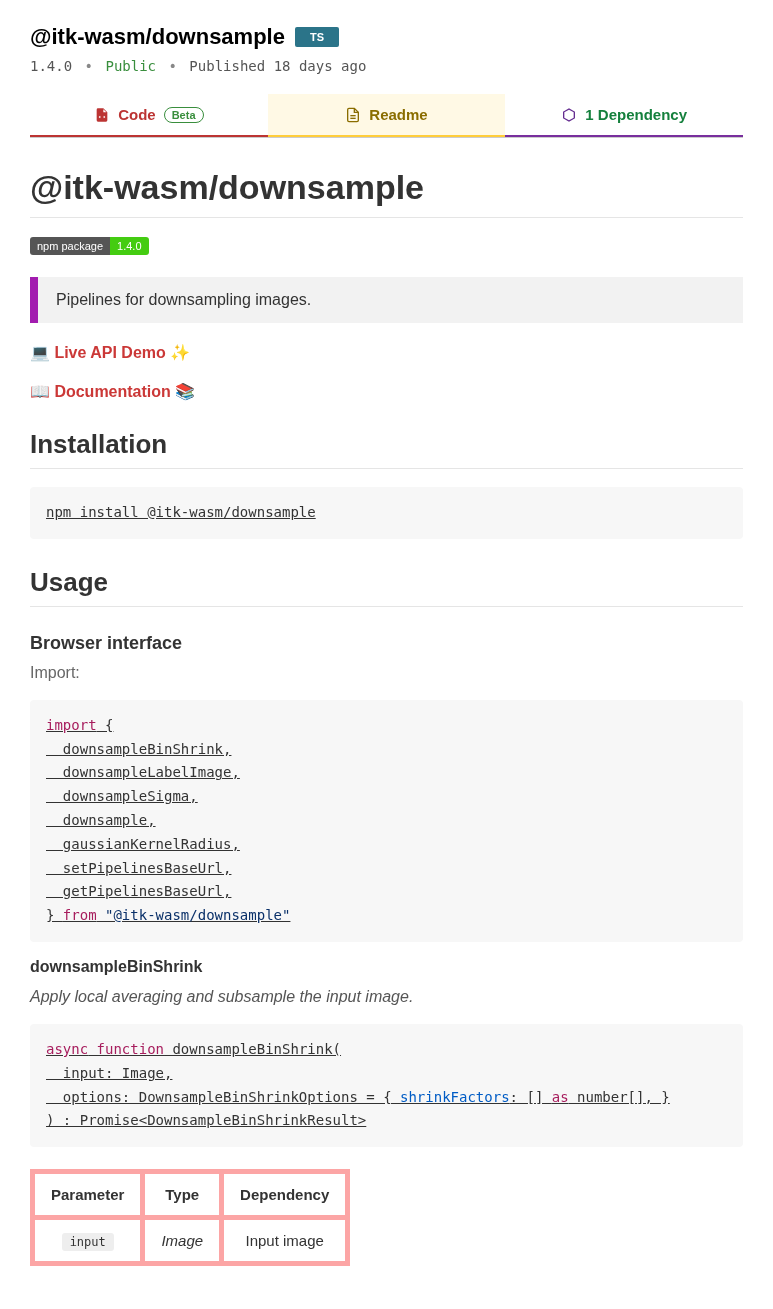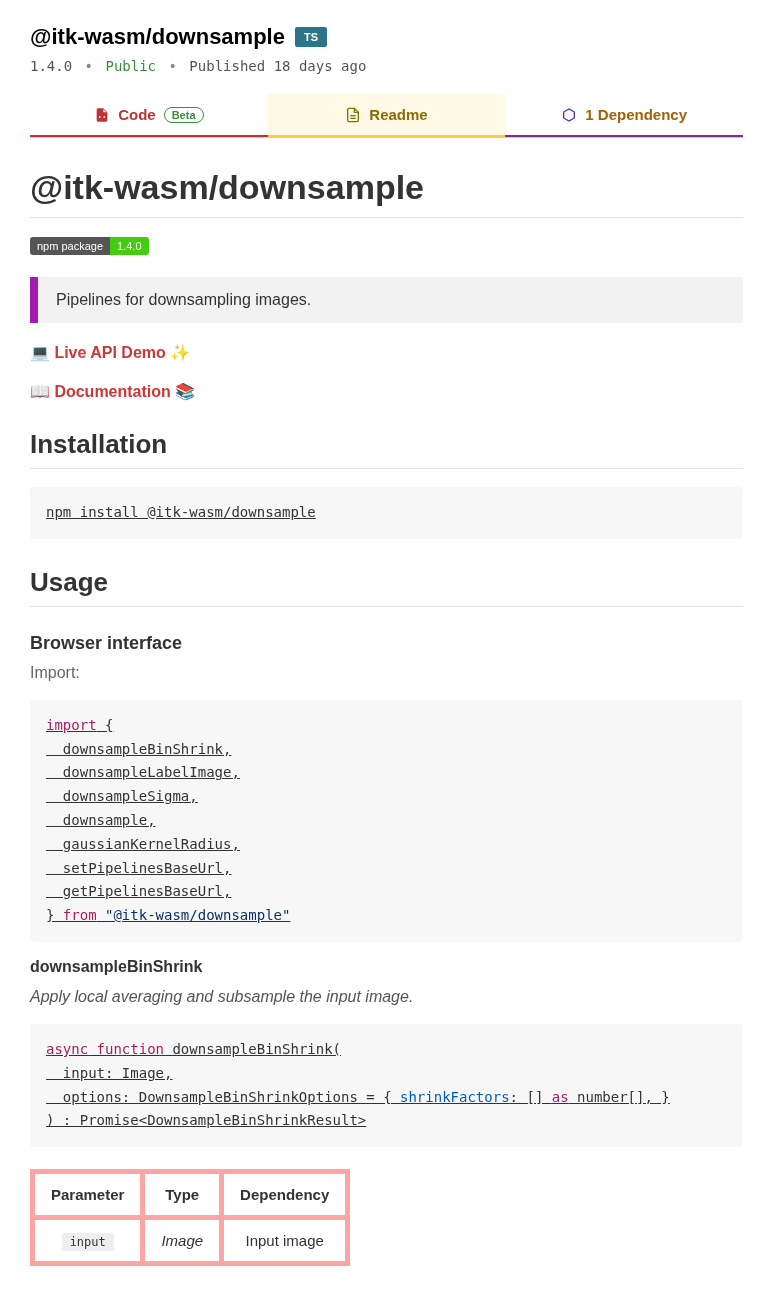--- a/index.html
+++ b/index.html
@@ -7,36 +7,36 @@
     font-family: -apple-system, BlinkMacSystemFont, "Segoe UI", Helvetica, Arial, sans-serif;
     color: #333;
     background: #fff;
     width: 773px;
     padding: 24px 30px;
   }
   .header-row { display: flex; align-items: center; gap: 10px; }
   .pkg-name { font-size: 22px; font-weight: 700; color: #000; }
   .ts-badge {
     display:inline-flex; align-items:center; justify-content:center;
-    width:32px; height:20px; background:#2b7489; color:#fff;
+    width:44px; height:20px; background:#2b7489; color:#fff;
     font-size:11px; font-weight:700; border-radius:2px;
   }
   .meta-row { margin-top: 8px; font-family: "Menlo","Consolas",monospace; font-size:14px; color:#555; }
   .meta-row .public { color: #398e3d; }
   .meta-row .dot { color: #888; padding: 0 4px; }
 
   .tabs { display:flex; margin-top:20px; border-bottom:1px solid #ccc; }
   .tab {
     flex:1; display:flex; align-items:center; justify-content:center; gap:8px;
     padding:12px 0; font-weight:600; font-size:15px; cursor:pointer;
     border-bottom:2px solid transparent;
   }
   .tab-readme { background:#fff9e5; color:#8a6d00; border-bottom-color:#ffcd3a; }
   .tab-code { color:#bc3433; border-bottom-color:#bc3433; }
-  .tab-dep { color:#a16207; border-bottom-color:#782e9d; }
+  .tab-dep { color:#15803d; border-bottom-color:#782e9d; }
   .beta-pill { font-size:11px; font-weight:600; border:1px solid #398e3d; color:#398e3d; border-radius:10px; padding:1px 7px; }
   .tab svg { width:16px; height:16px; }
 
   h1.readme-title { font-size:34px; font-weight:700; margin-top:30px; padding-bottom:10px; border-bottom:1px solid #e5e5e5; }
   .badge-row { margin-top:18px; }
   .npm-badge { display:inline-flex; font-size:11px; font-family:Verdana,sans-serif; border-radius:3px; overflow:hidden; }
   .npm-badge .left { background:#555; color:#fff; padding:3px 7px; }
   .npm-badge .right { background:#4c1; color:#fff; padding:3px 7px; }
 
   blockquote.desc {

